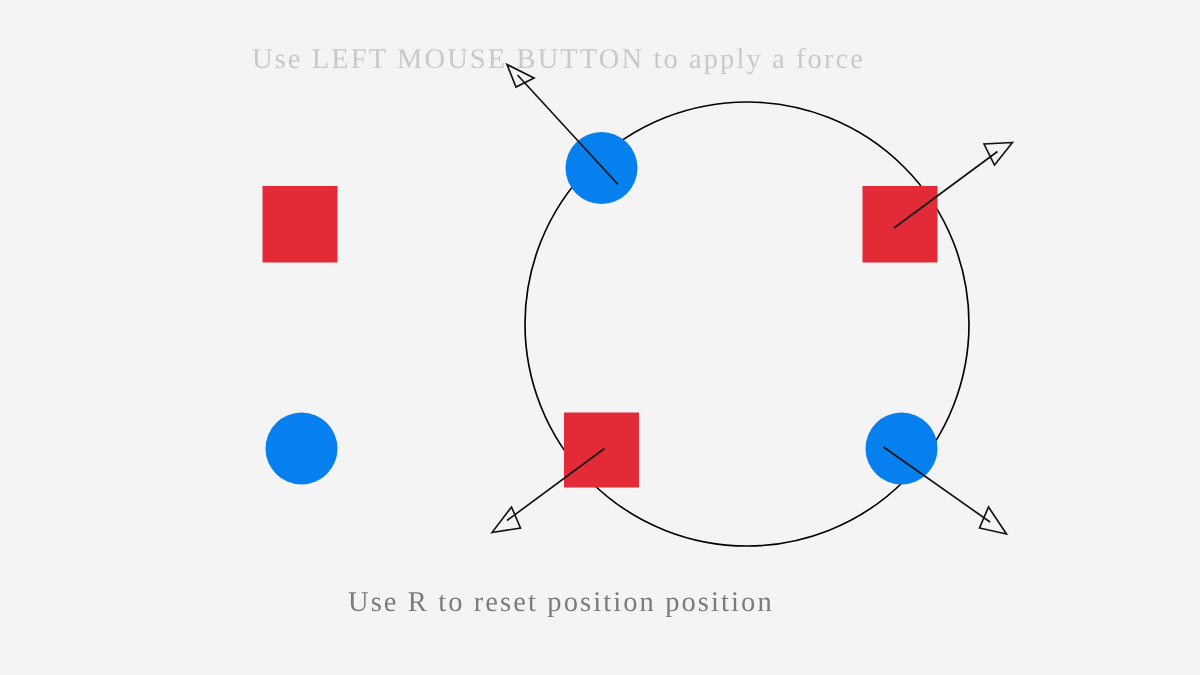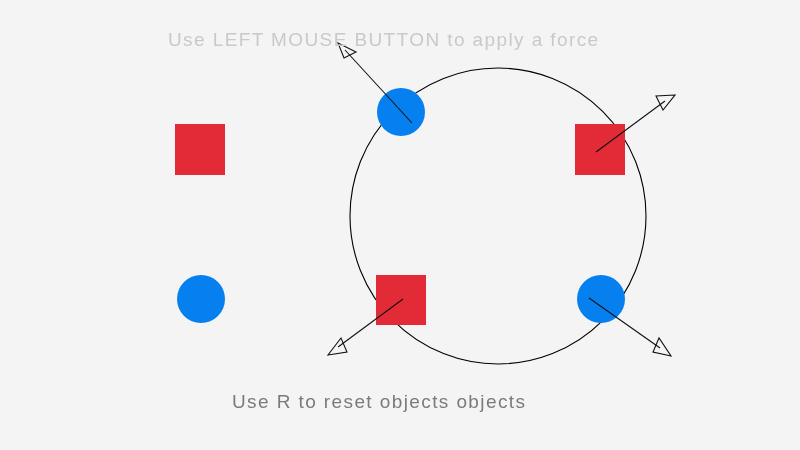--- a/index.html
+++ b/index.html
@@ -18,21 +18,21 @@
   #scene-svg {
     position: absolute;
     left: 0;
     top: 0;
     width: 800px;
     height: 450px;
   }
   .hint {
     position: absolute;
     white-space: pre;
-    font-family: Liberation Sans, sans-serif;
+    font-family: Liberation Serif, serif;
     letter-spacing: 1.4px;
     font-weight: 400;
   }
   #hint-top {
     left: 168px;
     top: 29px;
     font-size: 19px;
     color: #c9c9c9;
   }
   #hint-bottom {
@@ -82,15 +82,15 @@
 
     <g>
       <line x1="589" y1="298" x2="660" y2="348" stroke="#111111" stroke-width="1.1"></line>
       <path d="M 671 356 L 653 352 L 659 338 Z" fill="none" stroke="#111111" stroke-width="1.1"></path>
     </g>
 
   </svg>
 
   <div class="hint" id="hint-top" style="color: rgb(201, 201, 201);">Use LEFT MOUSE BUTTON to apply a force</div>
 
-  <div class="hint" id="hint-bottom" style="color: rgb(123, 123, 123);">Use R to reset objects objects</div>
+  <div class="hint" id="hint-bottom" style="color: rgb(123, 123, 123);">Use R to reset position position</div>
 
 </div>
 
 </body></html>

